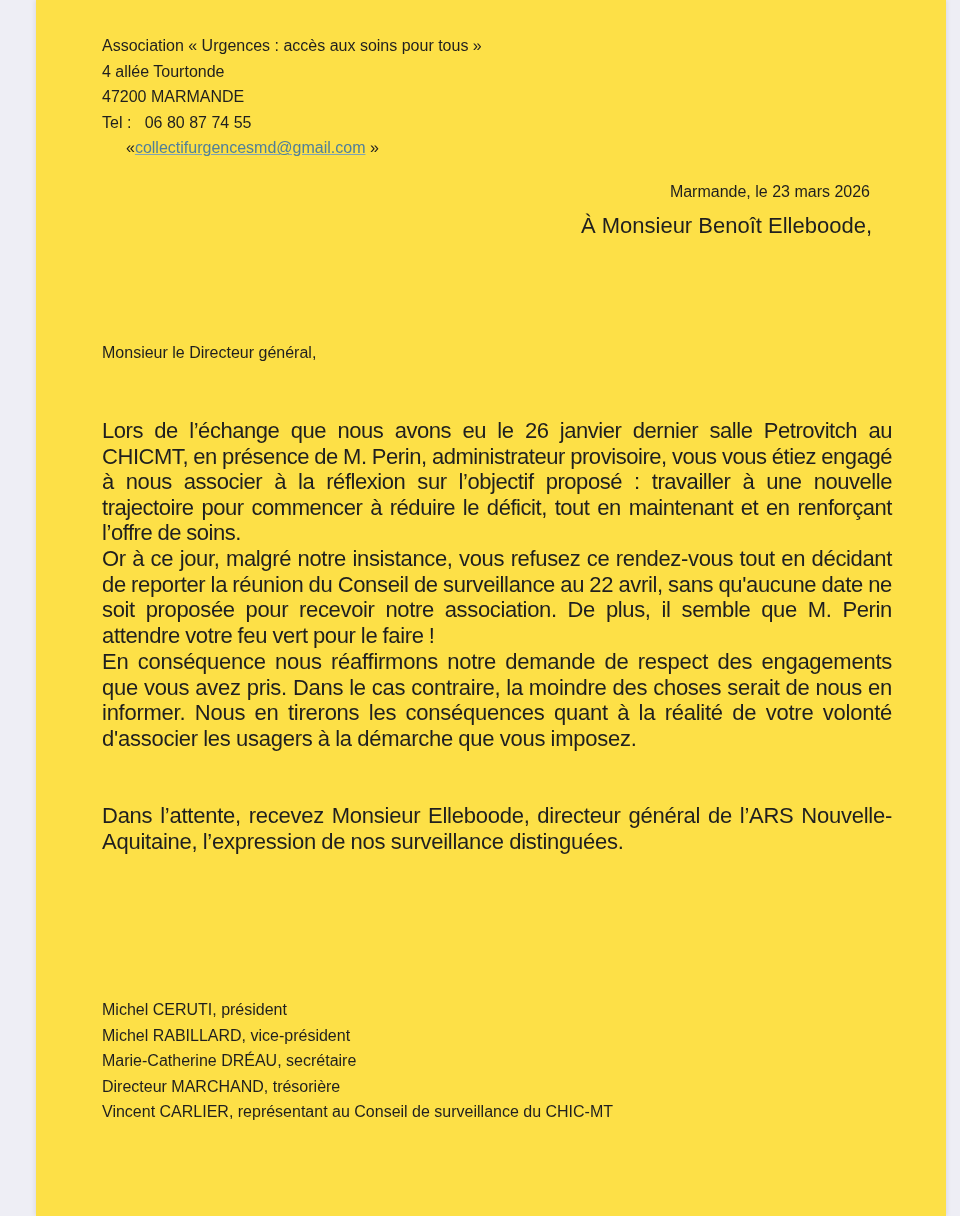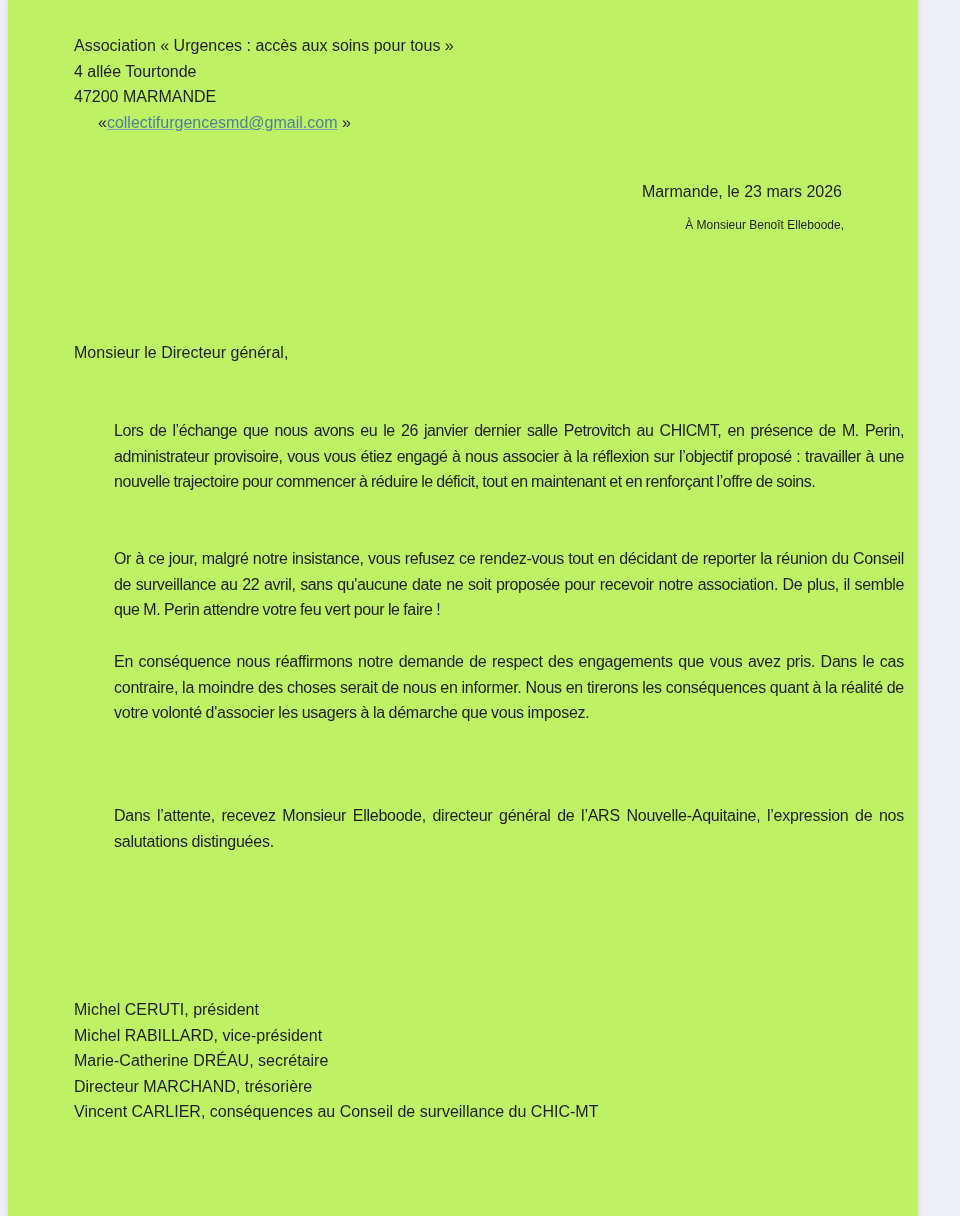--- a/index.html
+++ b/index.html
@@ -10,25 +10,25 @@
       width: 960px;
       height: 1216px;
       background: #eeeef5;
       position: relative;
       overflow: hidden;
       font-family: "Liberation Sans", "DejaVu Sans", sans-serif;
       color: #1f1f1f;
     }
     .page {
       position: absolute;
-      left: 8px;
+      left: 36px;
       top: 0;
       width: 910px;
       height: 1216px;
-      background: #bef264;
+      background: #fde047;
       box-shadow: -2px 0 4px rgba(0,0,0,0.06), 2px 0 4px rgba(0,0,0,0.06);
     }
     .sender {
       position: absolute;
       left: 66px;
       top: 33px;
       font-size: 16px;
       line-height: 25.6px;
     }
     .sender div { white-space: pre; }
@@ -44,43 +44,42 @@
       top: 136px;
       font-size: 16px;
       line-height: 22px;
       text-align: right;
       margin-top: 45px;
     }
     .recipient {
       position: absolute;
       right: 74px;
       top: 213px;
-      font-size: 12px;
+      font-size: 22px;
       line-height: 25.6px;
       text-align: left;
     }
     .salutation {
       position: absolute;
       left: 66px;
       top: 342px;
       font-size: 16px;
       line-height: 22px;
       text-align: right;
     }
     .body-text {
       position: absolute;
       left: 66px;
       width: 790px;
-      font-size: 16px;
+      font-size: 22px;
       line-height: 25.6px;
       text-align: justify;
       font-family: "Liberation Sans", sans-serif;
       letter-spacing: -0.25px;
       word-spacing: -0.5px;
-      margin-left: 40px;
     }
     .p1 { top: 418px; letter-spacing: -0.45px; }
     .p2 { top: 546px; letter-spacing: -0.35px; }
     .p3 { top: 649px; }
     .p4 { top: 803px; }
     .signatories {
       position: absolute;
       left: 66px;
       top: 984px;
       font-size: 16px;
@@ -90,37 +89,38 @@
   </style>
 </head>
 <body>
 
 <div class="page">
 
   <div class="sender">
     <div>Association « Urgences : accès aux soins pour tous »</div>
     <div>4 allée Tourtonde</div>
     <div>47200 MARMANDE</div>
+    <div>Tel :   06 80 87 74 55</div>
     <div class="email-line"><span>«</span><span class="email-link">collectifurgencesmd@gmail.com</span><span> »</span></div>
   </div>
 
   <div class="date">Marmande, le 23 mars 2026</div>
 
   <div class="recipient">
     <div>À Monsieur Benoît Elleboode,</div>
   </div>
 
   <div class="salutation">Monsieur le Directeur général,</div>
 
   <div class="body-text p1">Lors de l’échange que nous avons eu le 26 janvier dernier salle Petrovitch au CHICMT, en présence de M. Perin, administrateur provisoire, vous vous étiez engagé à nous associer à la réflexion sur l’objectif proposé : travailler à une nouvelle trajectoire pour commencer à réduire le déficit, tout en maintenant et en renforçant l’offre de soins.</div>
   <div class="body-text p2">Or à ce jour, malgré notre insistance, vous refusez ce rendez-vous tout en décidant de reporter la réunion du Conseil de surveillance au 22 avril, sans qu'aucune date ne soit proposée pour recevoir notre association. De plus, il semble que M. Perin attendre votre feu vert pour le faire !</div>
   <div class="body-text p3">En conséquence nous réaffirmons notre demande de respect des engagements que vous avez pris. Dans le cas contraire, la moindre des choses serait de nous en informer. Nous en tirerons les conséquences quant à la réalité de votre volonté d'associer les usagers à la démarche que vous imposez.</div>
-  <div class="body-text p4">Dans l’attente, recevez Monsieur Elleboode, directeur général de l’ARS Nouvelle-Aquitaine, l’expression de nos salutations distinguées.</div>
+  <div class="body-text p4">Dans l’attente, recevez Monsieur Elleboode, directeur général de l’ARS Nouvelle-Aquitaine, l’expression de nos surveillance distinguées.</div>
 
   <div class="signatories">
     <div>Michel CERUTI, président</div>
     <div>Michel RABILLARD, vice-président</div>
     <div>Marie-Catherine DRÉAU, secrétaire</div>
     <div>Directeur MARCHAND, trésorière</div>
-    <div>Vincent CARLIER, conséquences au Conseil de surveillance du CHIC-MT</div>
+    <div>Vincent CARLIER, représentant au Conseil de surveillance du CHIC-MT</div>
   </div>
 
 </div>
 
 </body></html>

